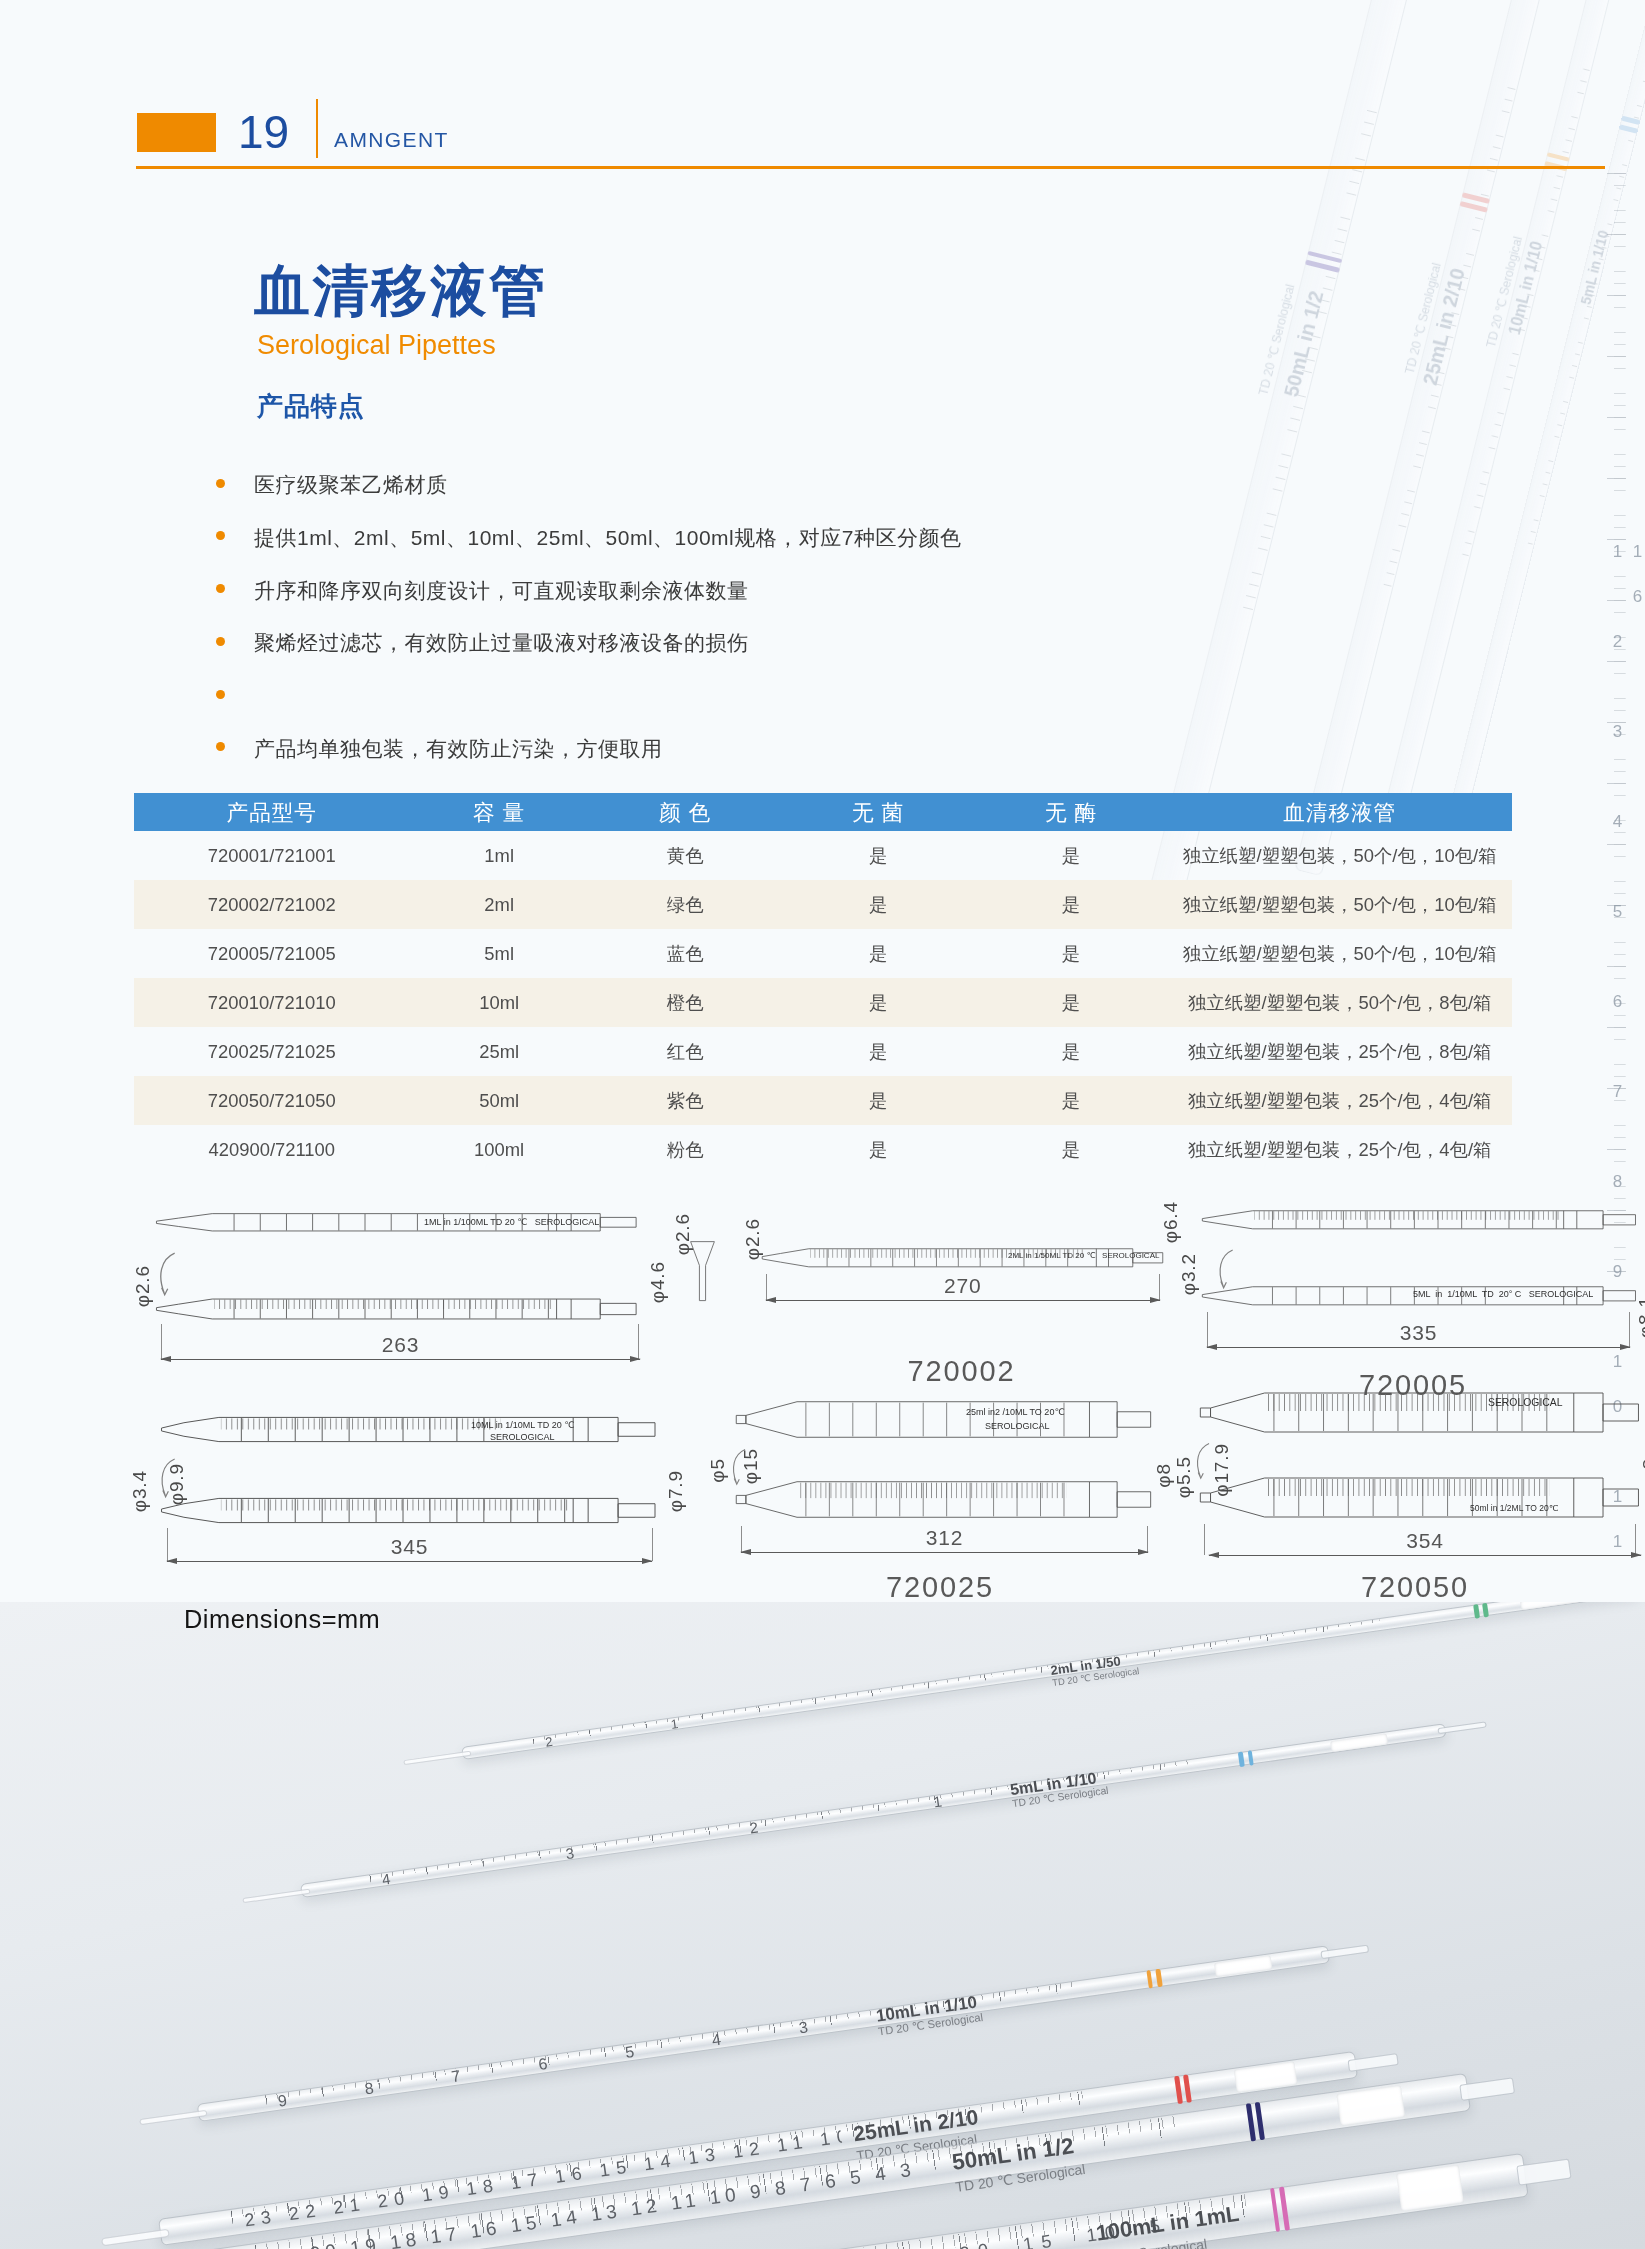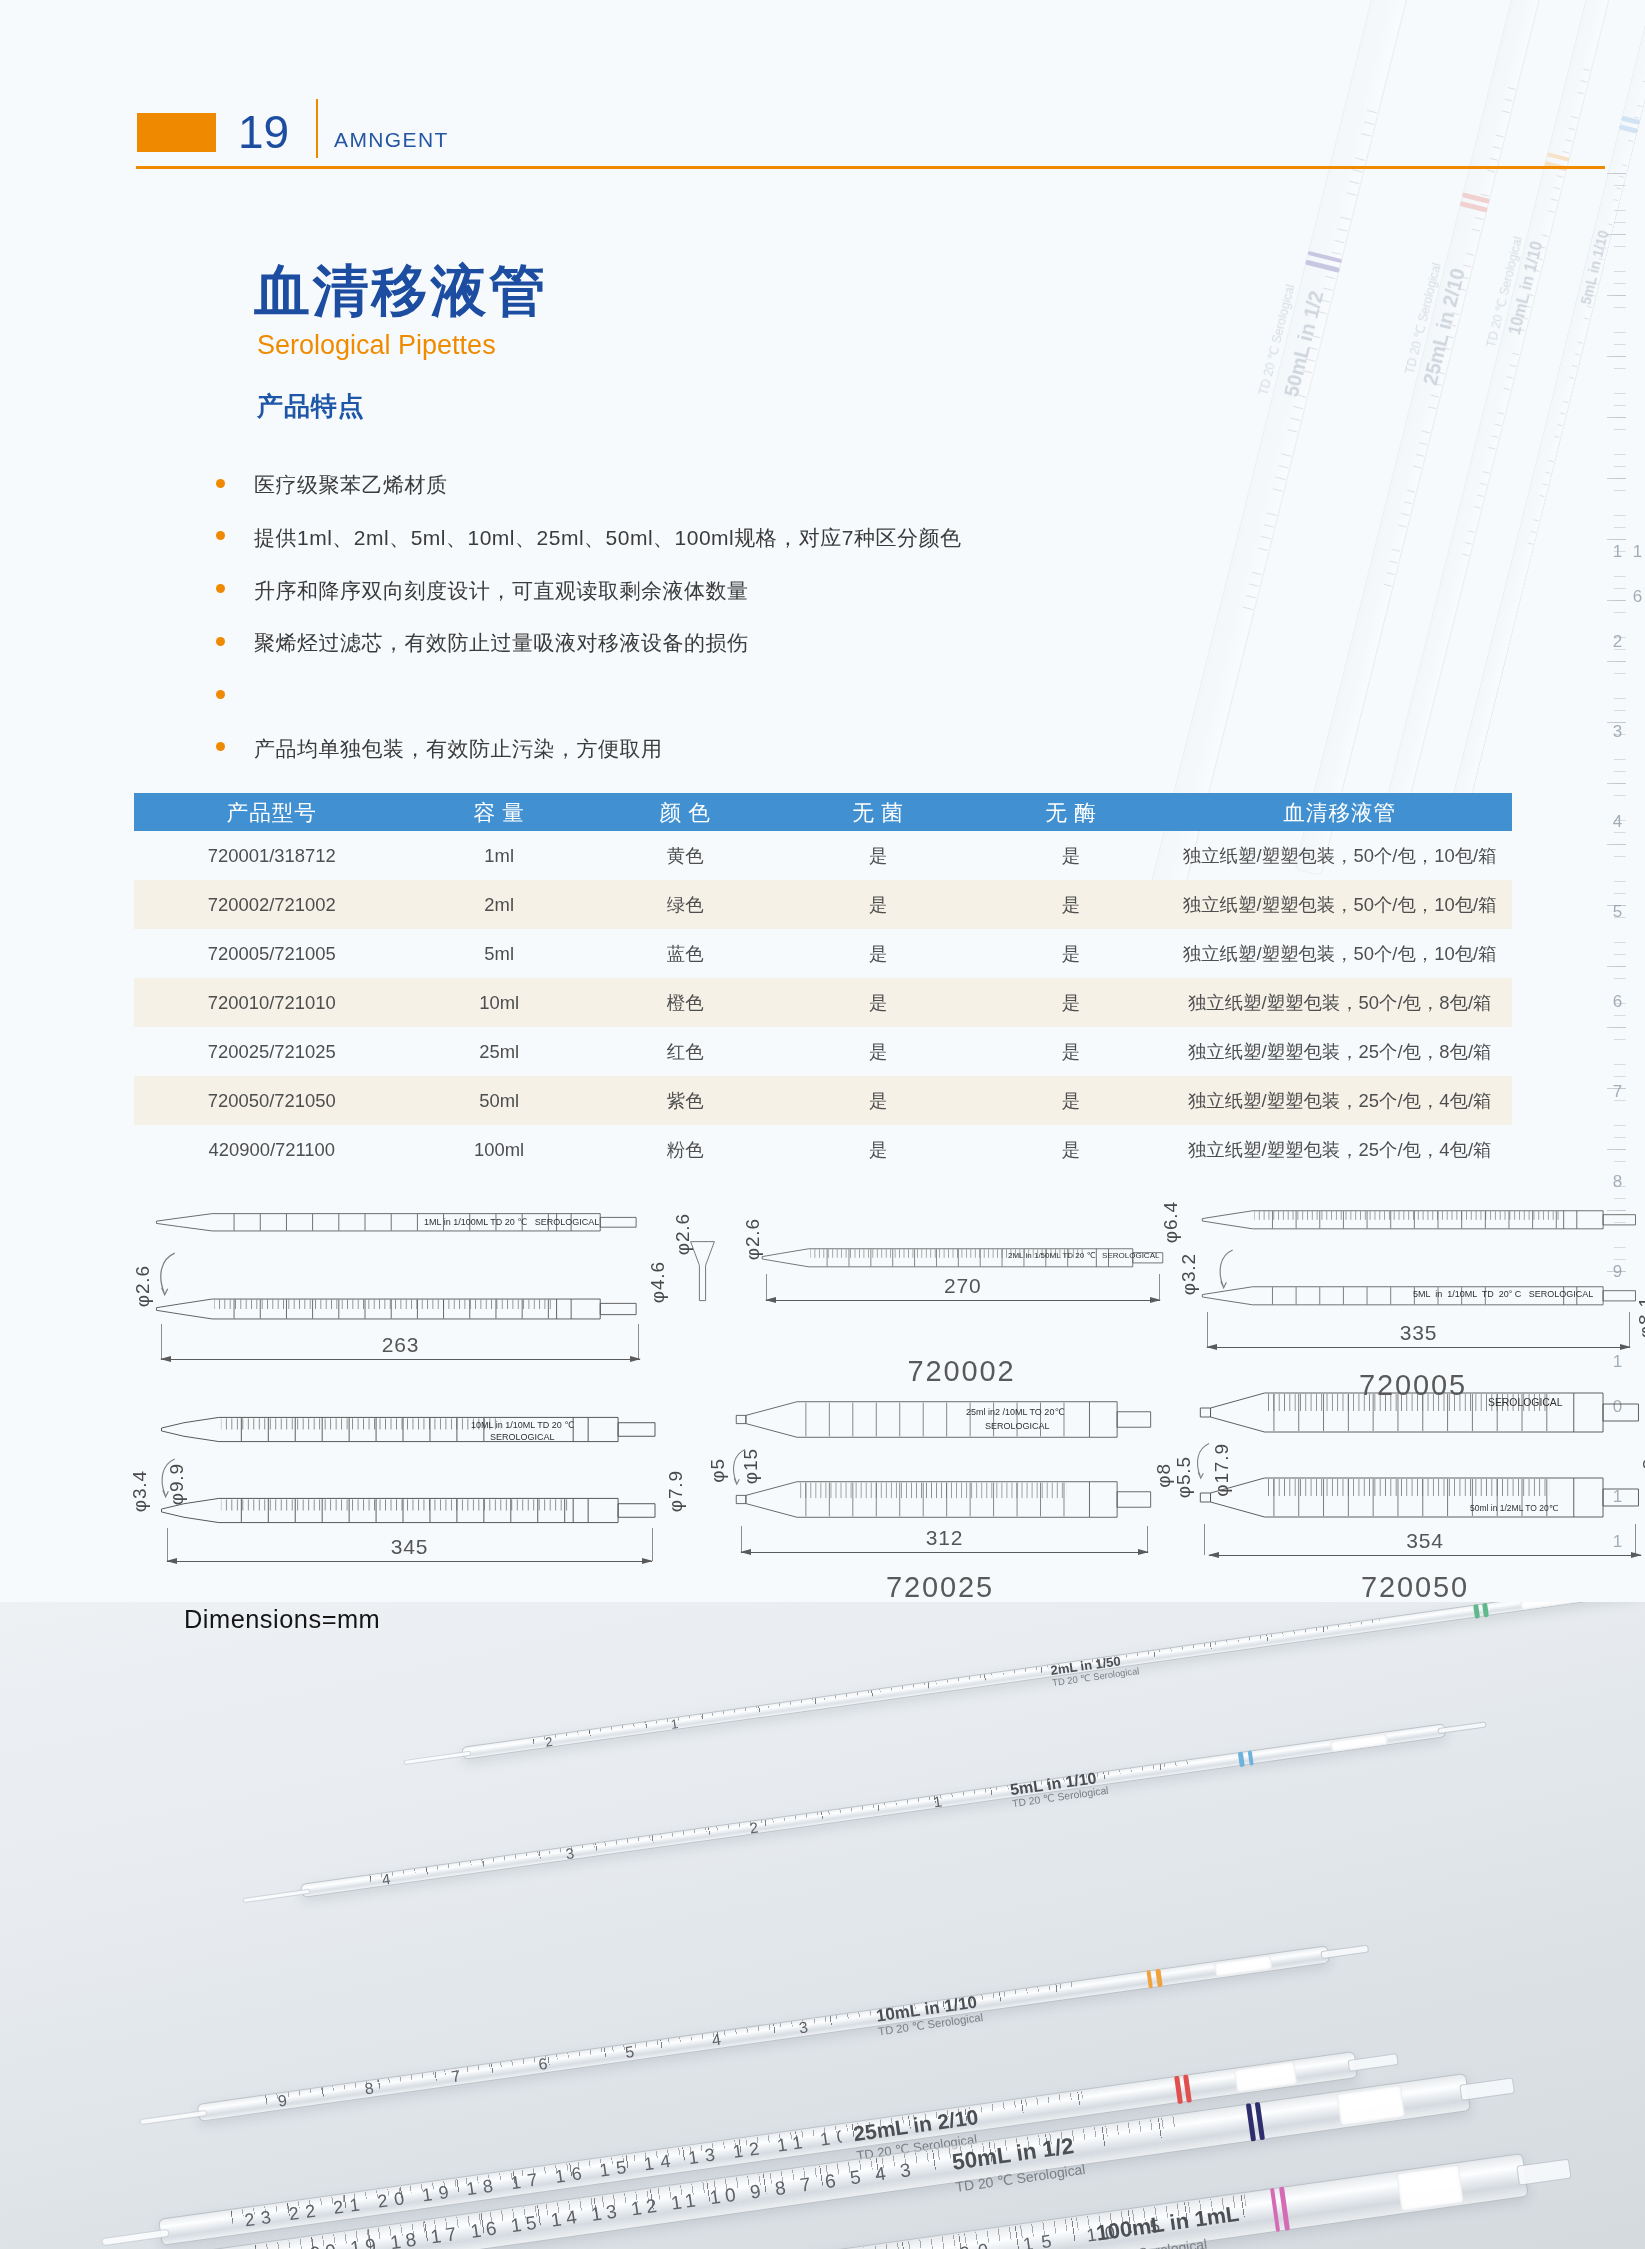--- a/index.html
+++ b/index.html
@@ -21,21 +21,21 @@
 
   .bdot{width:9.4px;height:9.4px;border-radius:50%;background:#ef8a00;left:216px;}
   .bullet{left:254px;font-size:21px;color:#3b3b3b;letter-spacing:0.5px;white-space:nowrap;}
 
   
   .ptable{left:134px;top:793px;width:1378px;}
   .trow{display:flex;align-items:center;height:49px;}
   .trow.hd{height:38px;background:#4190d2;}
   .trow.beige{background:#f5f1e7;}
   .tcell{text-align:center;font-size:18.4px;color:#4e4e4e;white-space:nowrap;}
-  .trow.hd .tcell{color:#ffffff;font-size:21.7px;letter-spacing:0.9px;font-family:Liberation Serif, serif;}
+  .trow.hd .tcell{color:#ffffff;font-size:21.7px;letter-spacing:0.9px;}
   .c0{width:20%;}.c1{width:13%;}.c2{width:14%;}.c3{width:14%;}.c4{width:14%;}.c5{width:25%;}
 
   
   .tdraw{position:absolute;}
   .tview{position:absolute;}
   .dia{position:absolute;font-size:19px;color:#4a4a4a;writing-mode:vertical-rl;
        transform:rotate(180deg);letter-spacing:0.9px;white-space:nowrap;}
   .ins{position:absolute;font-size:9px;color:#2f2f2f;white-space:pre;}
   .ext{position:absolute;width:0.9px;background:#8d8d8d;}
   .dimline{position:absolute;height:0;border-top:0.9px solid #5a5a5a;}
@@ -176,21 +176,21 @@
   <div class="abs ptable">
     <div class="trow hd">
       <div class="tcell c0">产品型号</div>
       <div class="tcell c1">容 量</div>
       <div class="tcell c2">颜 色</div>
       <div class="tcell c3">无 菌</div>
       <div class="tcell c4">无 酶</div>
       <div class="tcell c5">血清移液管</div>
     </div>
     <div class="trow">
-      <div class="tcell c0">720001/318712</div>
+      <div class="tcell c0">720001/721001</div>
       <div class="tcell c1">1ml</div>
       <div class="tcell c2">黄色</div>
       <div class="tcell c3">是</div>
       <div class="tcell c4">是</div>
       <div class="tcell c5">独立纸塑/塑塑包装，50个/包，10包/箱</div>
     </div>
     <div class="trow beige">
       <div class="tcell c0">720002/721002</div>
       <div class="tcell c1">2ml</div>
       <div class="tcell c2">绿色</div>

